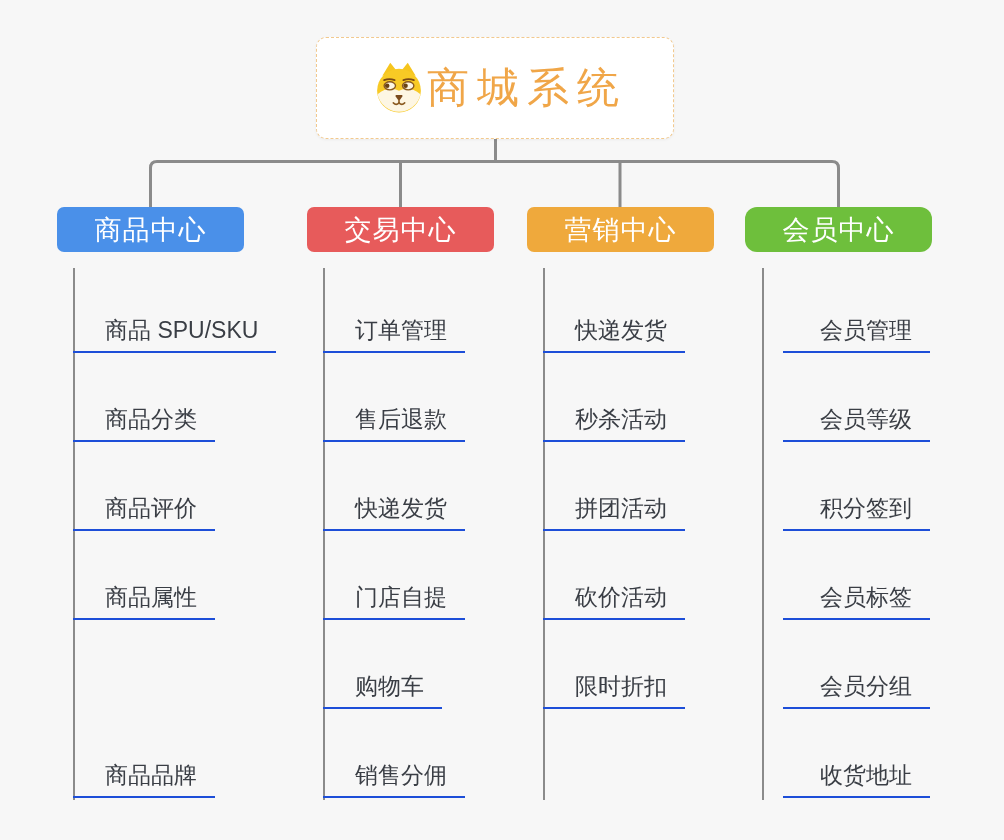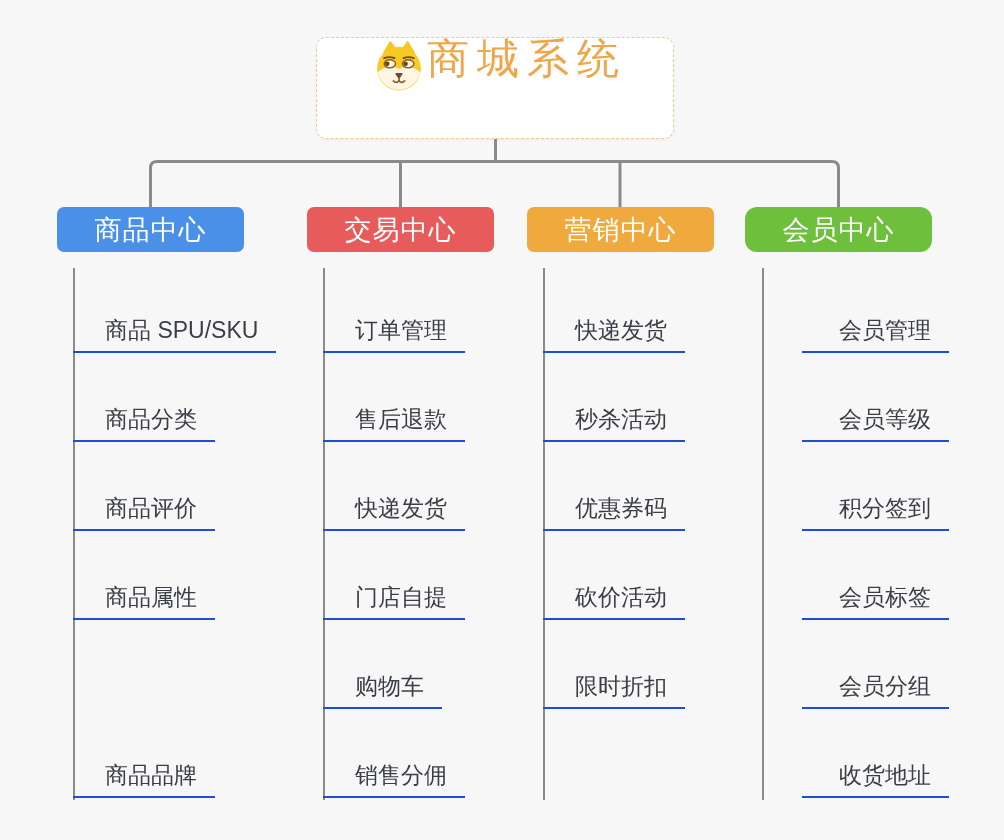--- a/index.html
+++ b/index.html
@@ -14,21 +14,21 @@
     overflow:hidden;
     margin:0 auto;
   }
   
   .root{
     position:absolute;left:316px;top:37px;width:358px;height:102px;
     box-sizing:border-box;
     background:#FFFFFF;
     border:1px dashed #F2C98E;
     border-radius:10px;
-    display:flex;align-items:flex-start;justify-content:center;
+    display:flex;align-items:center;justify-content:center;
     box-shadow:0 1px 3px rgba(0,0,0,0.05);
     cursor:pointer;
   }
   .root-title{
     font-size:42px;
     letter-spacing:8px;
     color:#F0A648;
     white-space:nowrap;
     line-height:1;
     margin-right:-8px;
@@ -58,21 +58,21 @@
   .item{
     position:absolute;
     font-size:23px;
     line-height:26px;
     color:#3A3E45;
     padding:0 18px 8px 32px;
     border-bottom:2px solid #1d4ed8;
     white-space:nowrap;
     cursor:pointer;
   }
-  .c0{left:73px;} .c1{left:323px;} .c2{left:543px;} .c3{left:802px;padding-left:37px;}
+  .c0{left:73px;} .c1{left:323px;} .c2{left:543px;} .c3{left:783px;padding-left:37px;}
   .r0{top:317px;} .r1{top:406px;} .r2{top:495px;}
   .r3{top:584px;} .r4{top:673px;} .r5{top:762px;}
 </style>
 </head>
 <body>
 
 <div class="canvas">
 
   <svg class="connectors" width="1004" height="840" viewBox="0 0 1004 840">
     <g fill="none" stroke="#8B8B8B" stroke-width="3">
@@ -120,21 +120,21 @@
 
   <div class="item c1 r0">订单管理</div>
   <div class="item c1 r1">售后退款</div>
   <div class="item c1 r2">快递发货</div>
   <div class="item c1 r3">门店自提</div>
   <div class="item c1 r4">购物车</div>
   <div class="item c1 r5">销售分佣</div>
 
   <div class="item c2 r0">快递发货</div>
   <div class="item c2 r1">秒杀活动</div>
-  <div class="item c2 r2">优惠券码</div>
+  <div class="item c2 r2">拼团活动</div>
   <div class="item c2 r3">砍价活动</div>
   <div class="item c2 r4">限时折扣</div>
 
   <div class="item c3 r0">会员管理</div>
   <div class="item c3 r1">会员等级</div>
   <div class="item c3 r2">积分签到</div>
   <div class="item c3 r3">会员标签</div>
   <div class="item c3 r4">会员分组</div>
   <div class="item c3 r5">收货地址</div>
 

